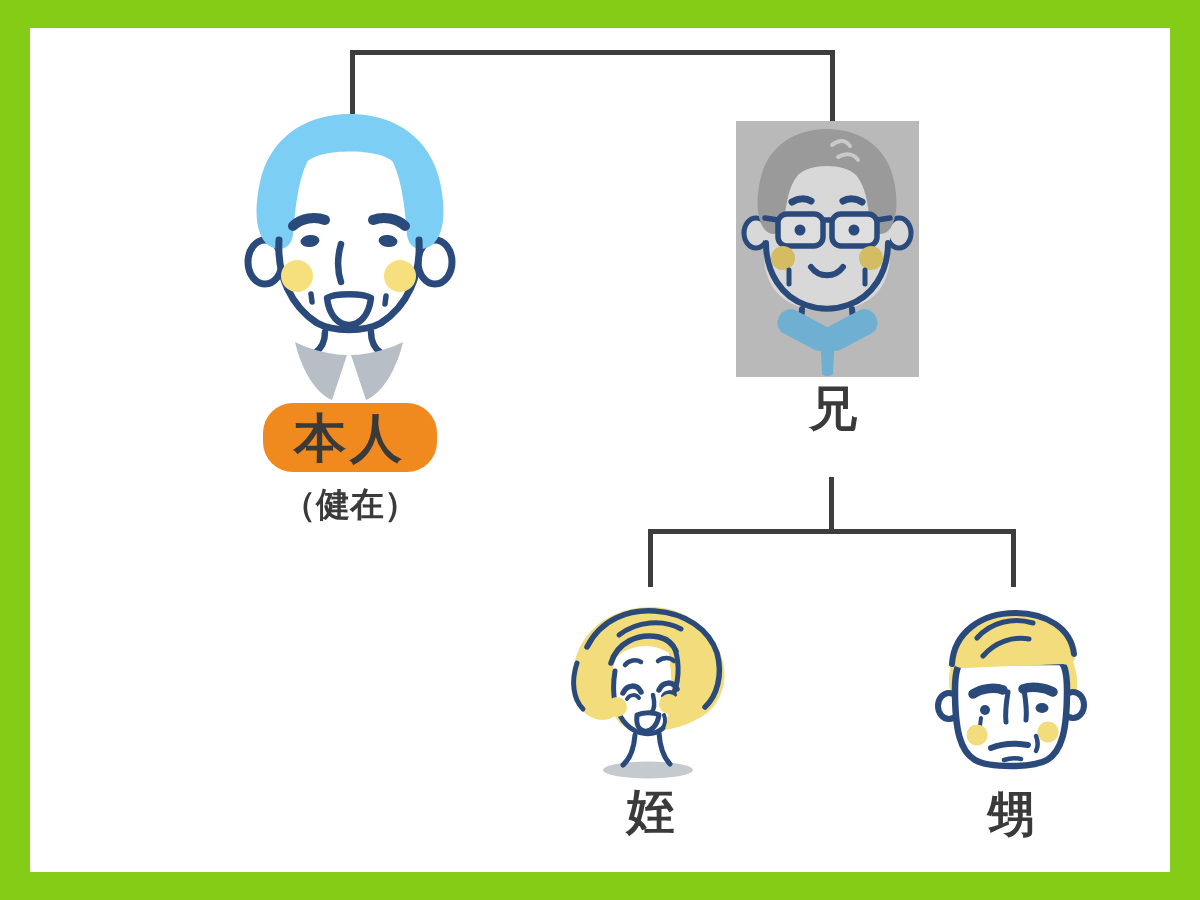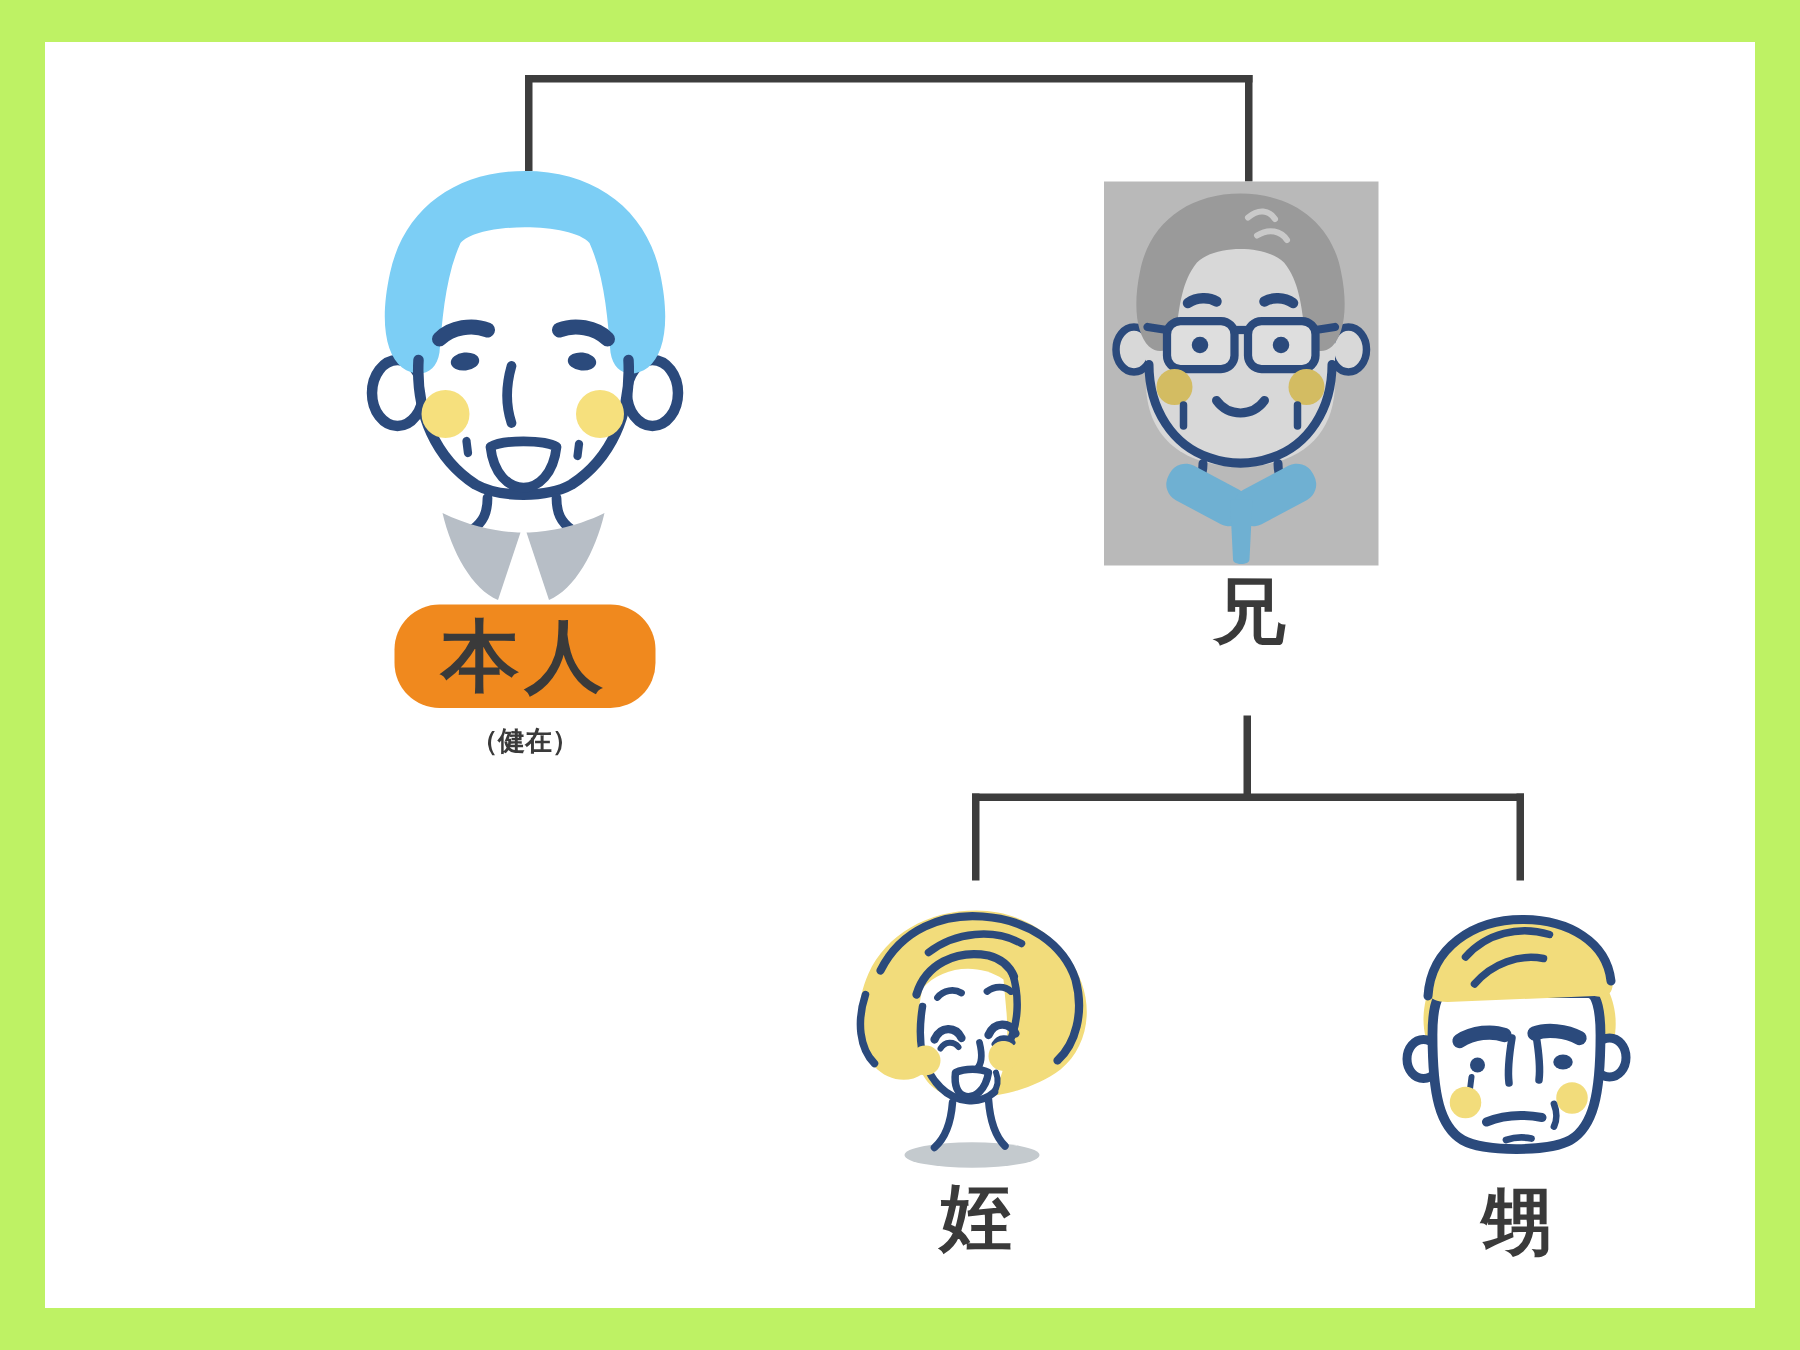--- a/index.html
+++ b/index.html
@@ -1,37 +1,37 @@
 <!DOCTYPE html>
 <html><head>
 <meta charset="utf-8">
 <style>
   html,body { margin:0; padding:0; }
   body { font-family:"Liberation Sans", sans-serif; }
   .stage {
     position:relative; width:1200px; height:900px;
-    background:#bef264; overflow:hidden;
+    background:#84cc16; overflow:hidden;
   }
   .card {
     position:absolute; left:30px; top:28px; width:1140px; height:844px;
     background:#ffffff;
   }
   .connector { position:absolute; background:#3d3d3d; }
   .fig { position:absolute; }
   .label { position:absolute; color:#3a3a3a; font-weight:bold; text-align:center; }
   .badge {
     position:absolute; left:263px; top:403px; width:174px; height:69px;
     background:#F0891E; border-radius:30px;
     display:flex; align-items:center; justify-content:center;
   }
   .badge span {
     color:#3a3a3a; font-size:52px; font-weight:bold; letter-spacing:4px;
     line-height:1;
   }
-  .status-self   { left:250px; top:482px; width:200px; font-size:18px; }
+  .status-self   { left:250px; top:482px; width:200px; font-size:34px; }
   .label-brother { left:733px; top:384px; width:200px; font-size:48px; line-height:1.05; }
   .status-brother{ left:718px; top:437px; width:224px; font-size:26px; }
   .label-niece   { left:563px; top:780px; width:175px; font-size:48px; }
   .label-nephew  { left:925px; top:783px; width:172px; font-size:48px; }
   .photo {
     position:absolute; left:736px; top:121px; width:183px; height:256px;
     background:#B9B9B9;
   }
 </style>
 </head>

